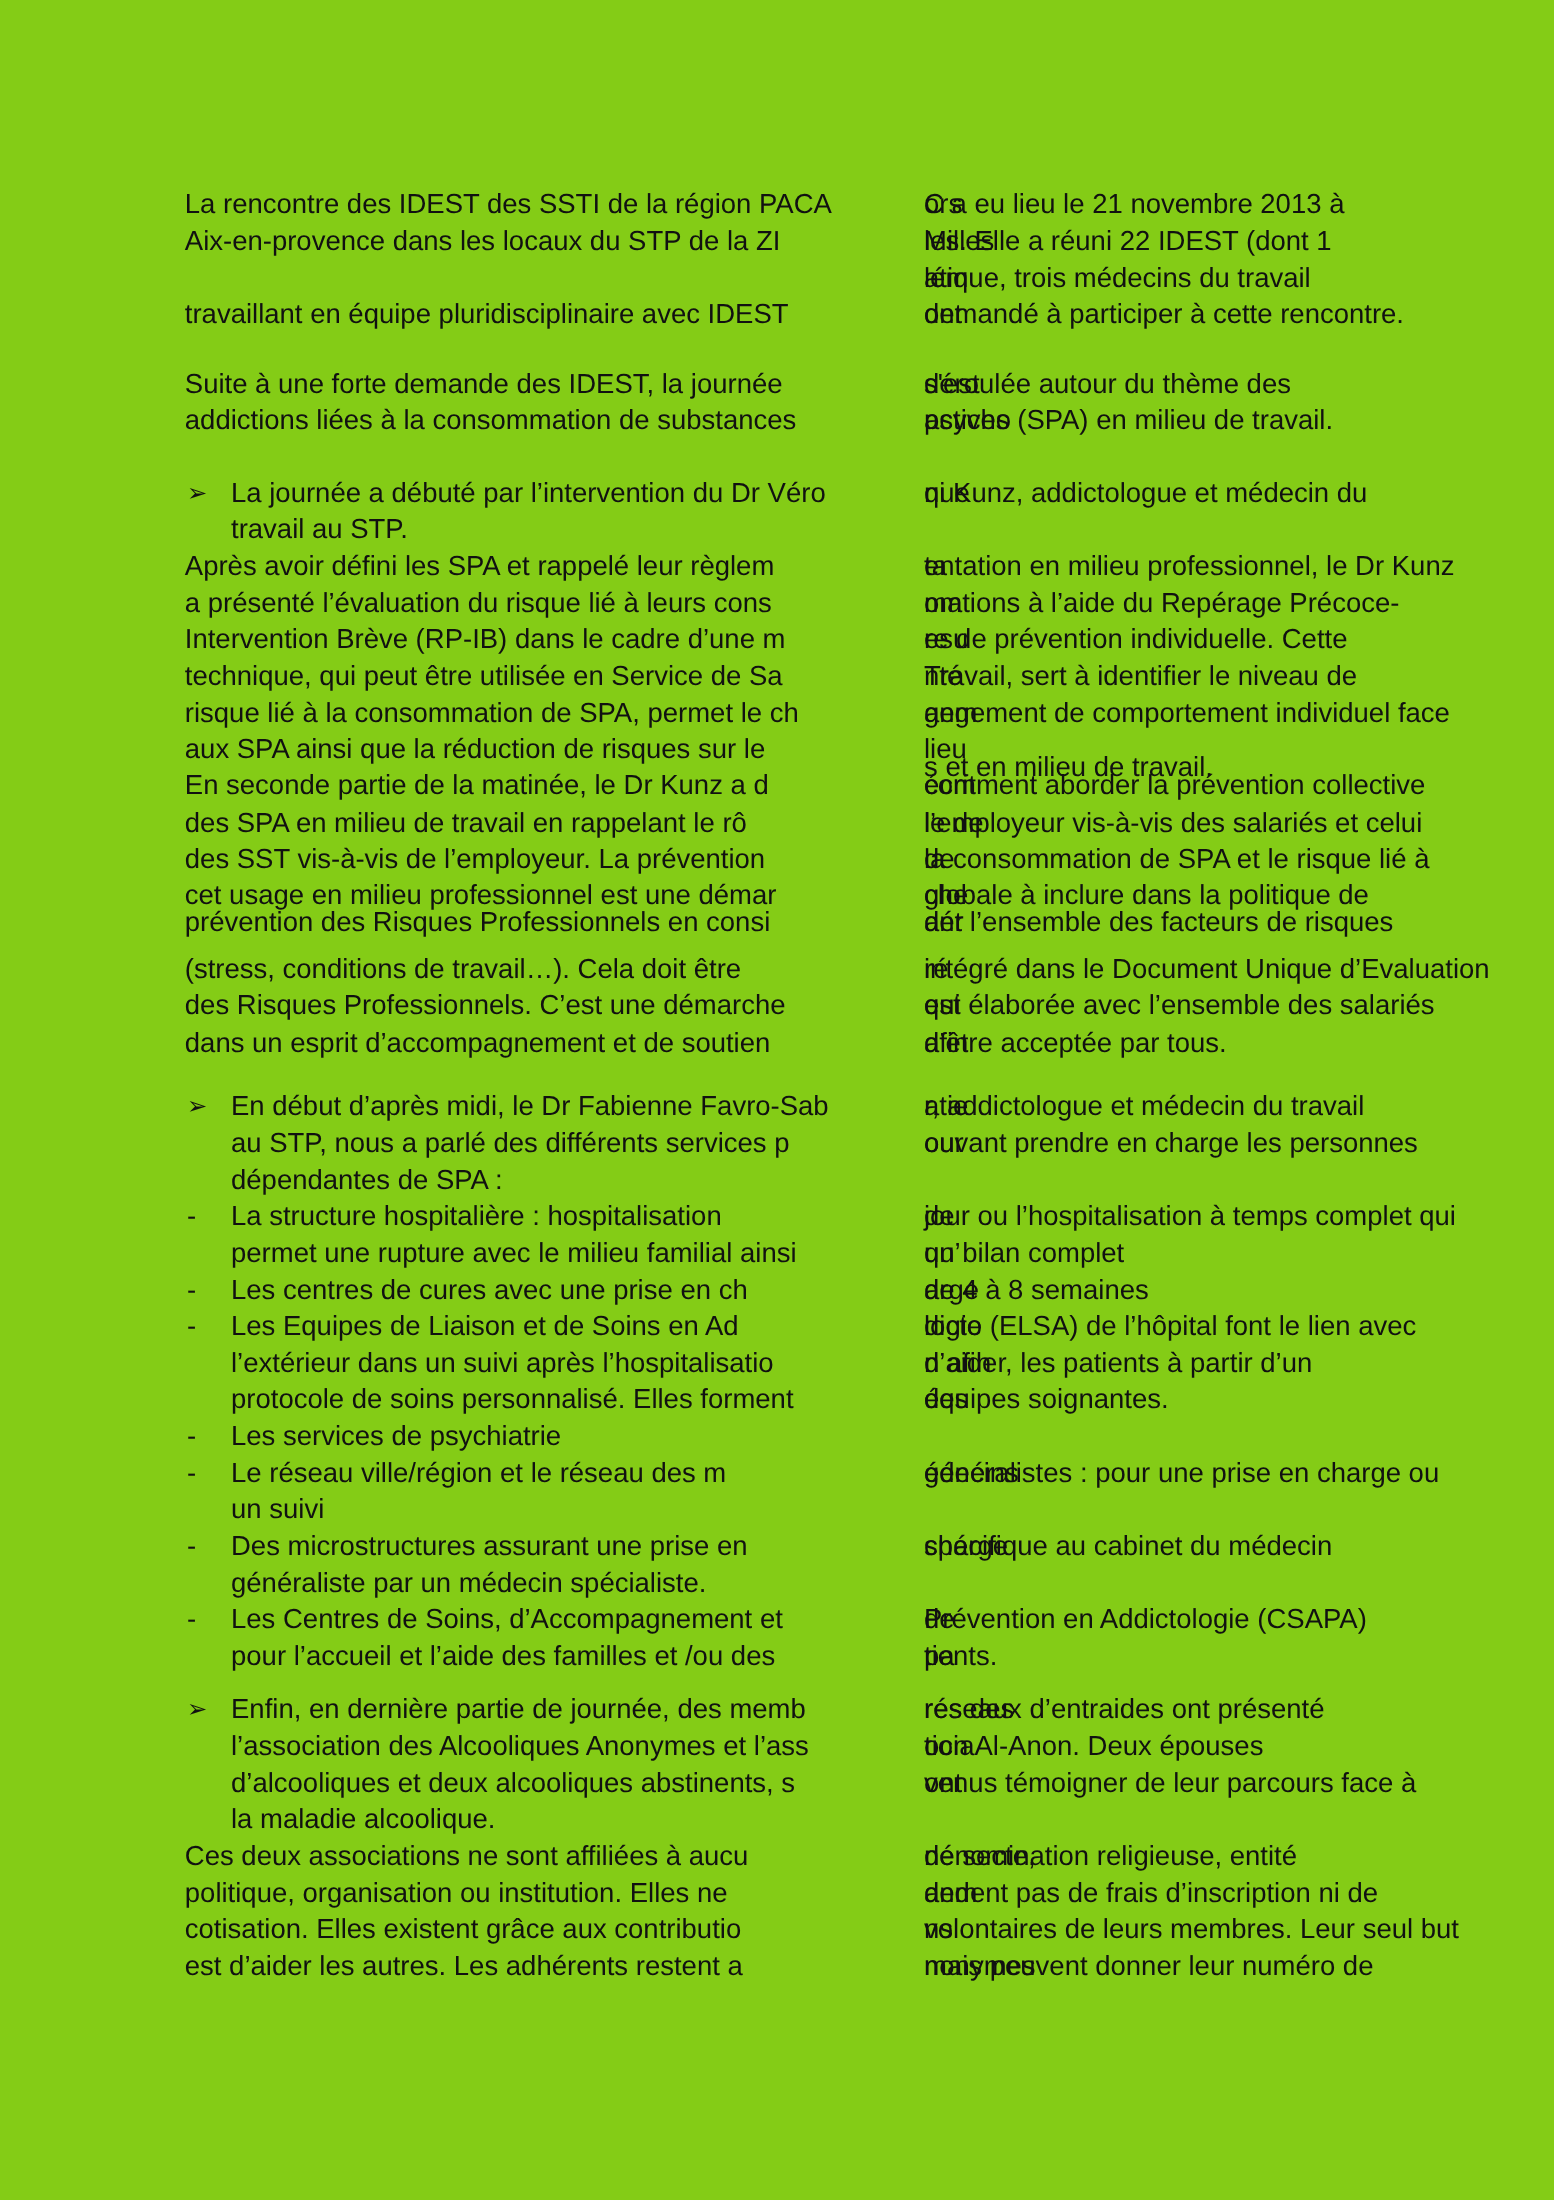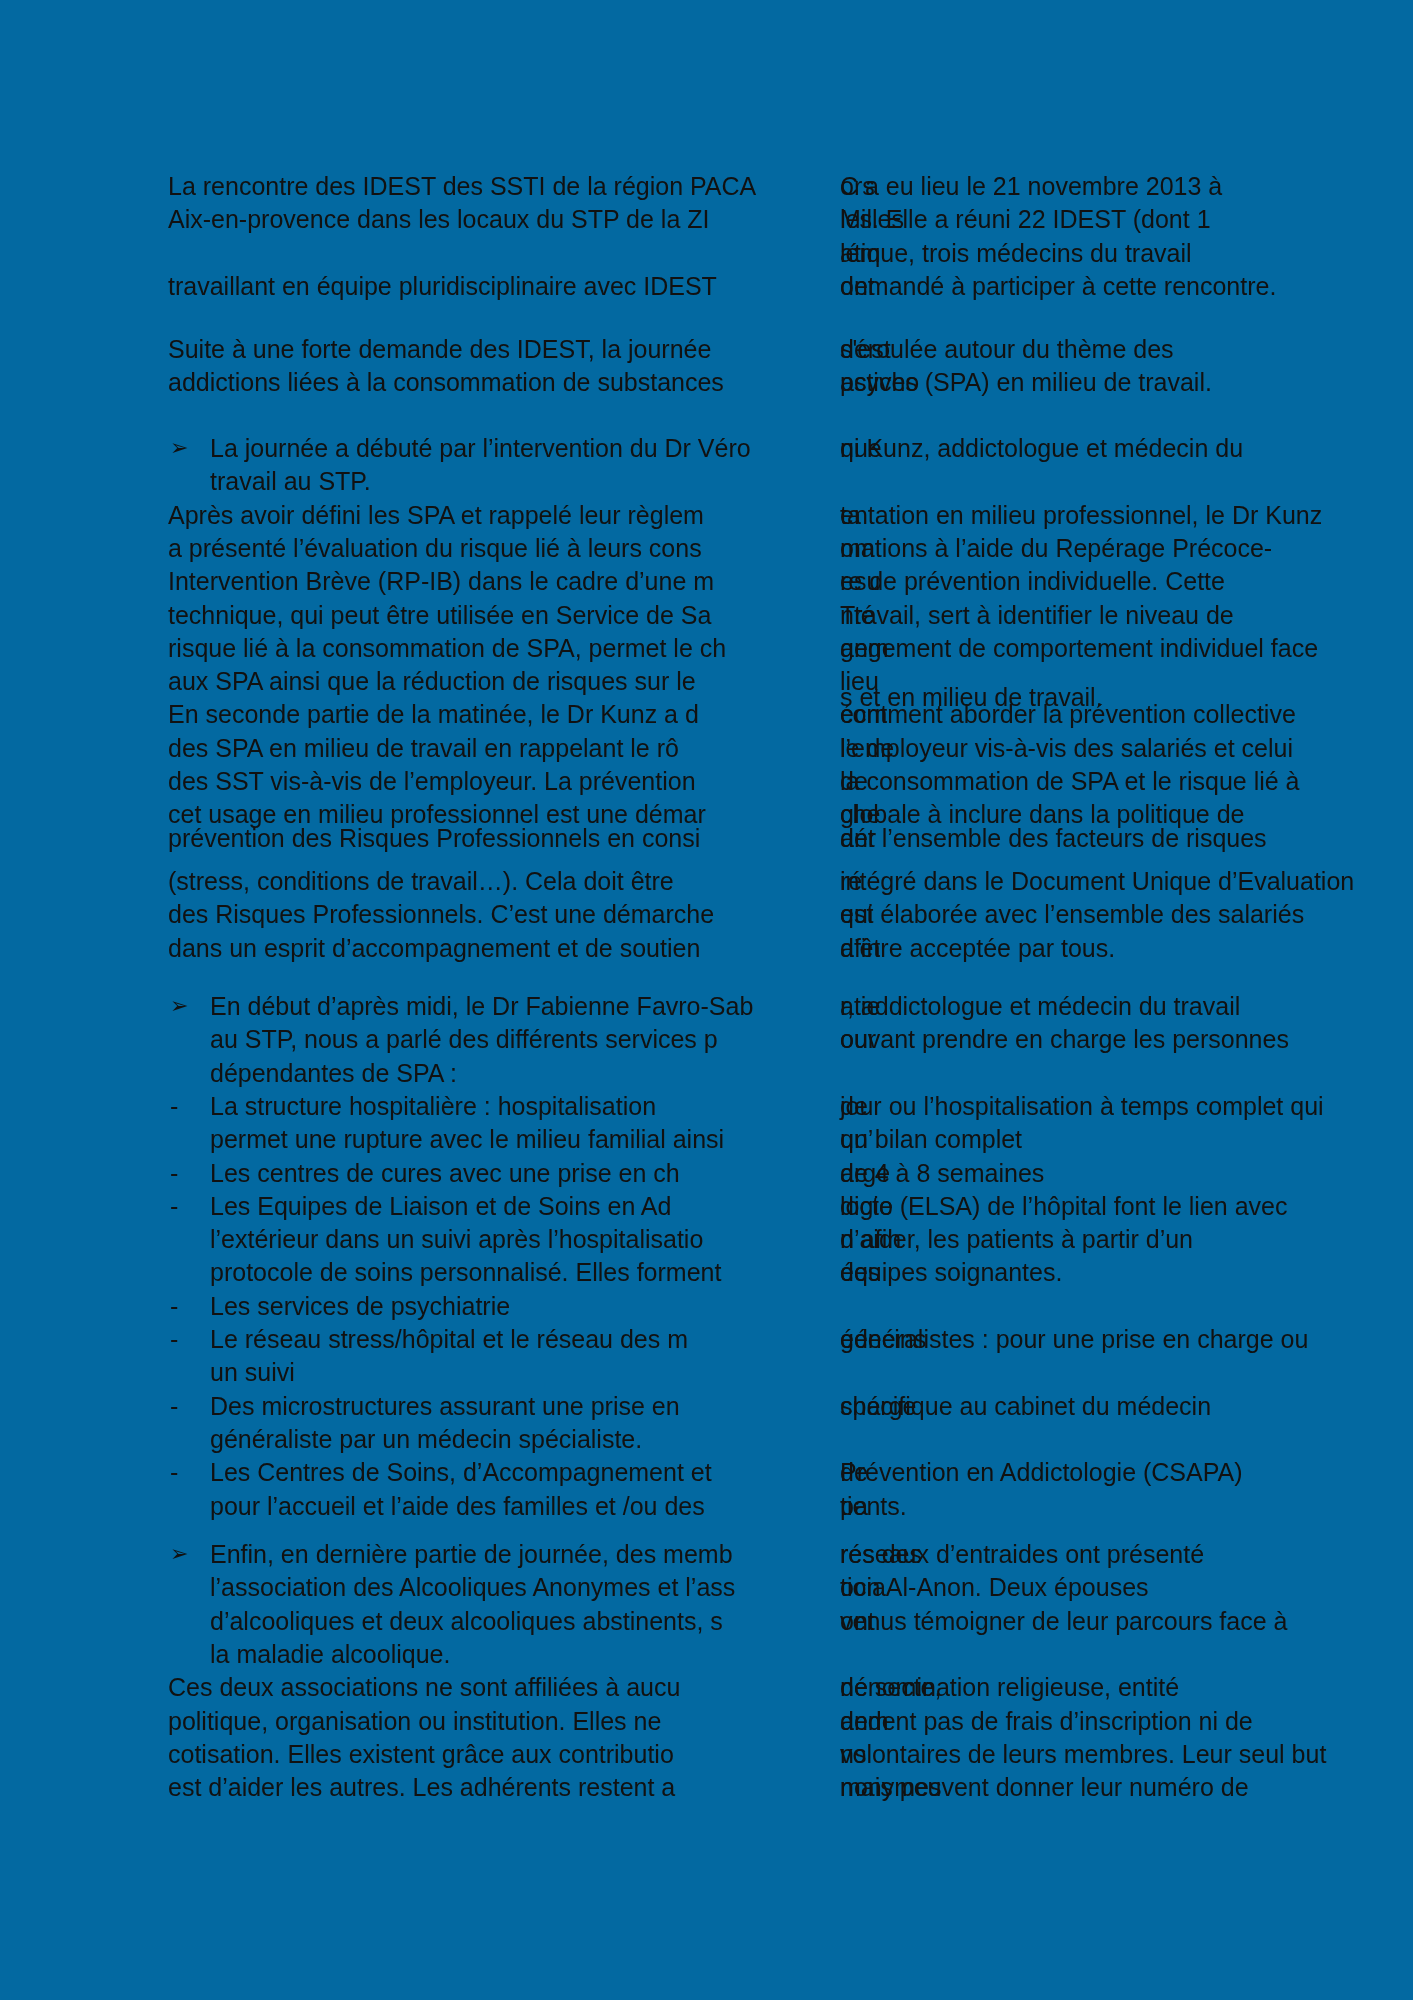--- a/index.html
+++ b/index.html
@@ -1,18 +1,18 @@
 <!DOCTYPE html>
 <html><head>
   <meta charset="utf-8">
   <style>
     html, body { margin: 0; padding: 0; background: #ffffff; }
     body { width: 1413px; height: 2000px; position: relative; overflow: hidden;
            font-family: "Liberation Sans", sans-serif; color: #111111; }
-    .page { position: absolute; left: 0; top: 0; width: 1413px; height: 2000px; background: #0369a1; }
+    .page { position: absolute; left: 0; top: 0; width: 1413px; height: 2000px; background: #84cc16; }
     .line { position: absolute; left: 168px; height: 32px; font-size: 25px; line-height: 32px; white-space: nowrap; }
     .line .l { position: absolute; left: 0; top: 0; }
     .line .r { position: absolute; top: 0; }
     .line .ov { position: absolute; top: 0; }
     .bullet { position: absolute; left: 170px; font-size: 22px; line-height: 32px; height: 32px; }
     .dash { position: absolute; left: 170px; font-size: 25px; line-height: 32px; height: 32px; }
   </style>
 </head>
 <body>
 
@@ -175,21 +175,21 @@
       <span class="l">protocole de soins personnalisé. Elles forment</span>
       <span class="ov" style="left: 630px;">des</span>
       <span class="r" style="left: 630px;"> équipes soignantes.</span>
     </div>
     <span class="dash" style="top: 1289.7px;">-</span>
     <div class="line" style="left: 210px; top: 1289.7px; width: 1110px;">
       <span class="l"> Les services de psychiatrie</span>
     </div>
     <span class="dash" style="top: 1323px;">-</span>
     <div class="line" style="left: 210px; top: 1323px; width: 1110px;">
-      <span class="l"> Le réseau stress/hôpital et le réseau des m</span>
+      <span class="l"> Le réseau ville/région et le réseau des m</span>
       <span class="ov" style="left: 630px;">édecins</span>
       <span class="r" style="left: 630px;">généralistes : pour une prise en charge ou</span>
     </div>
     <div class="line" style="left: 210px; top: 1356.3px; width: 1110px;">
       <span class="l">un suivi</span>
     </div>
     <span class="dash" style="top: 1389.6px;">-</span>
     <div class="line" style="left: 210px; top: 1389.6px; width: 1110px;">
       <span class="l"> Des microstructures assurant une prise en</span>
       <span class="ov" style="left: 630px; text-align: center;">charge</span>

